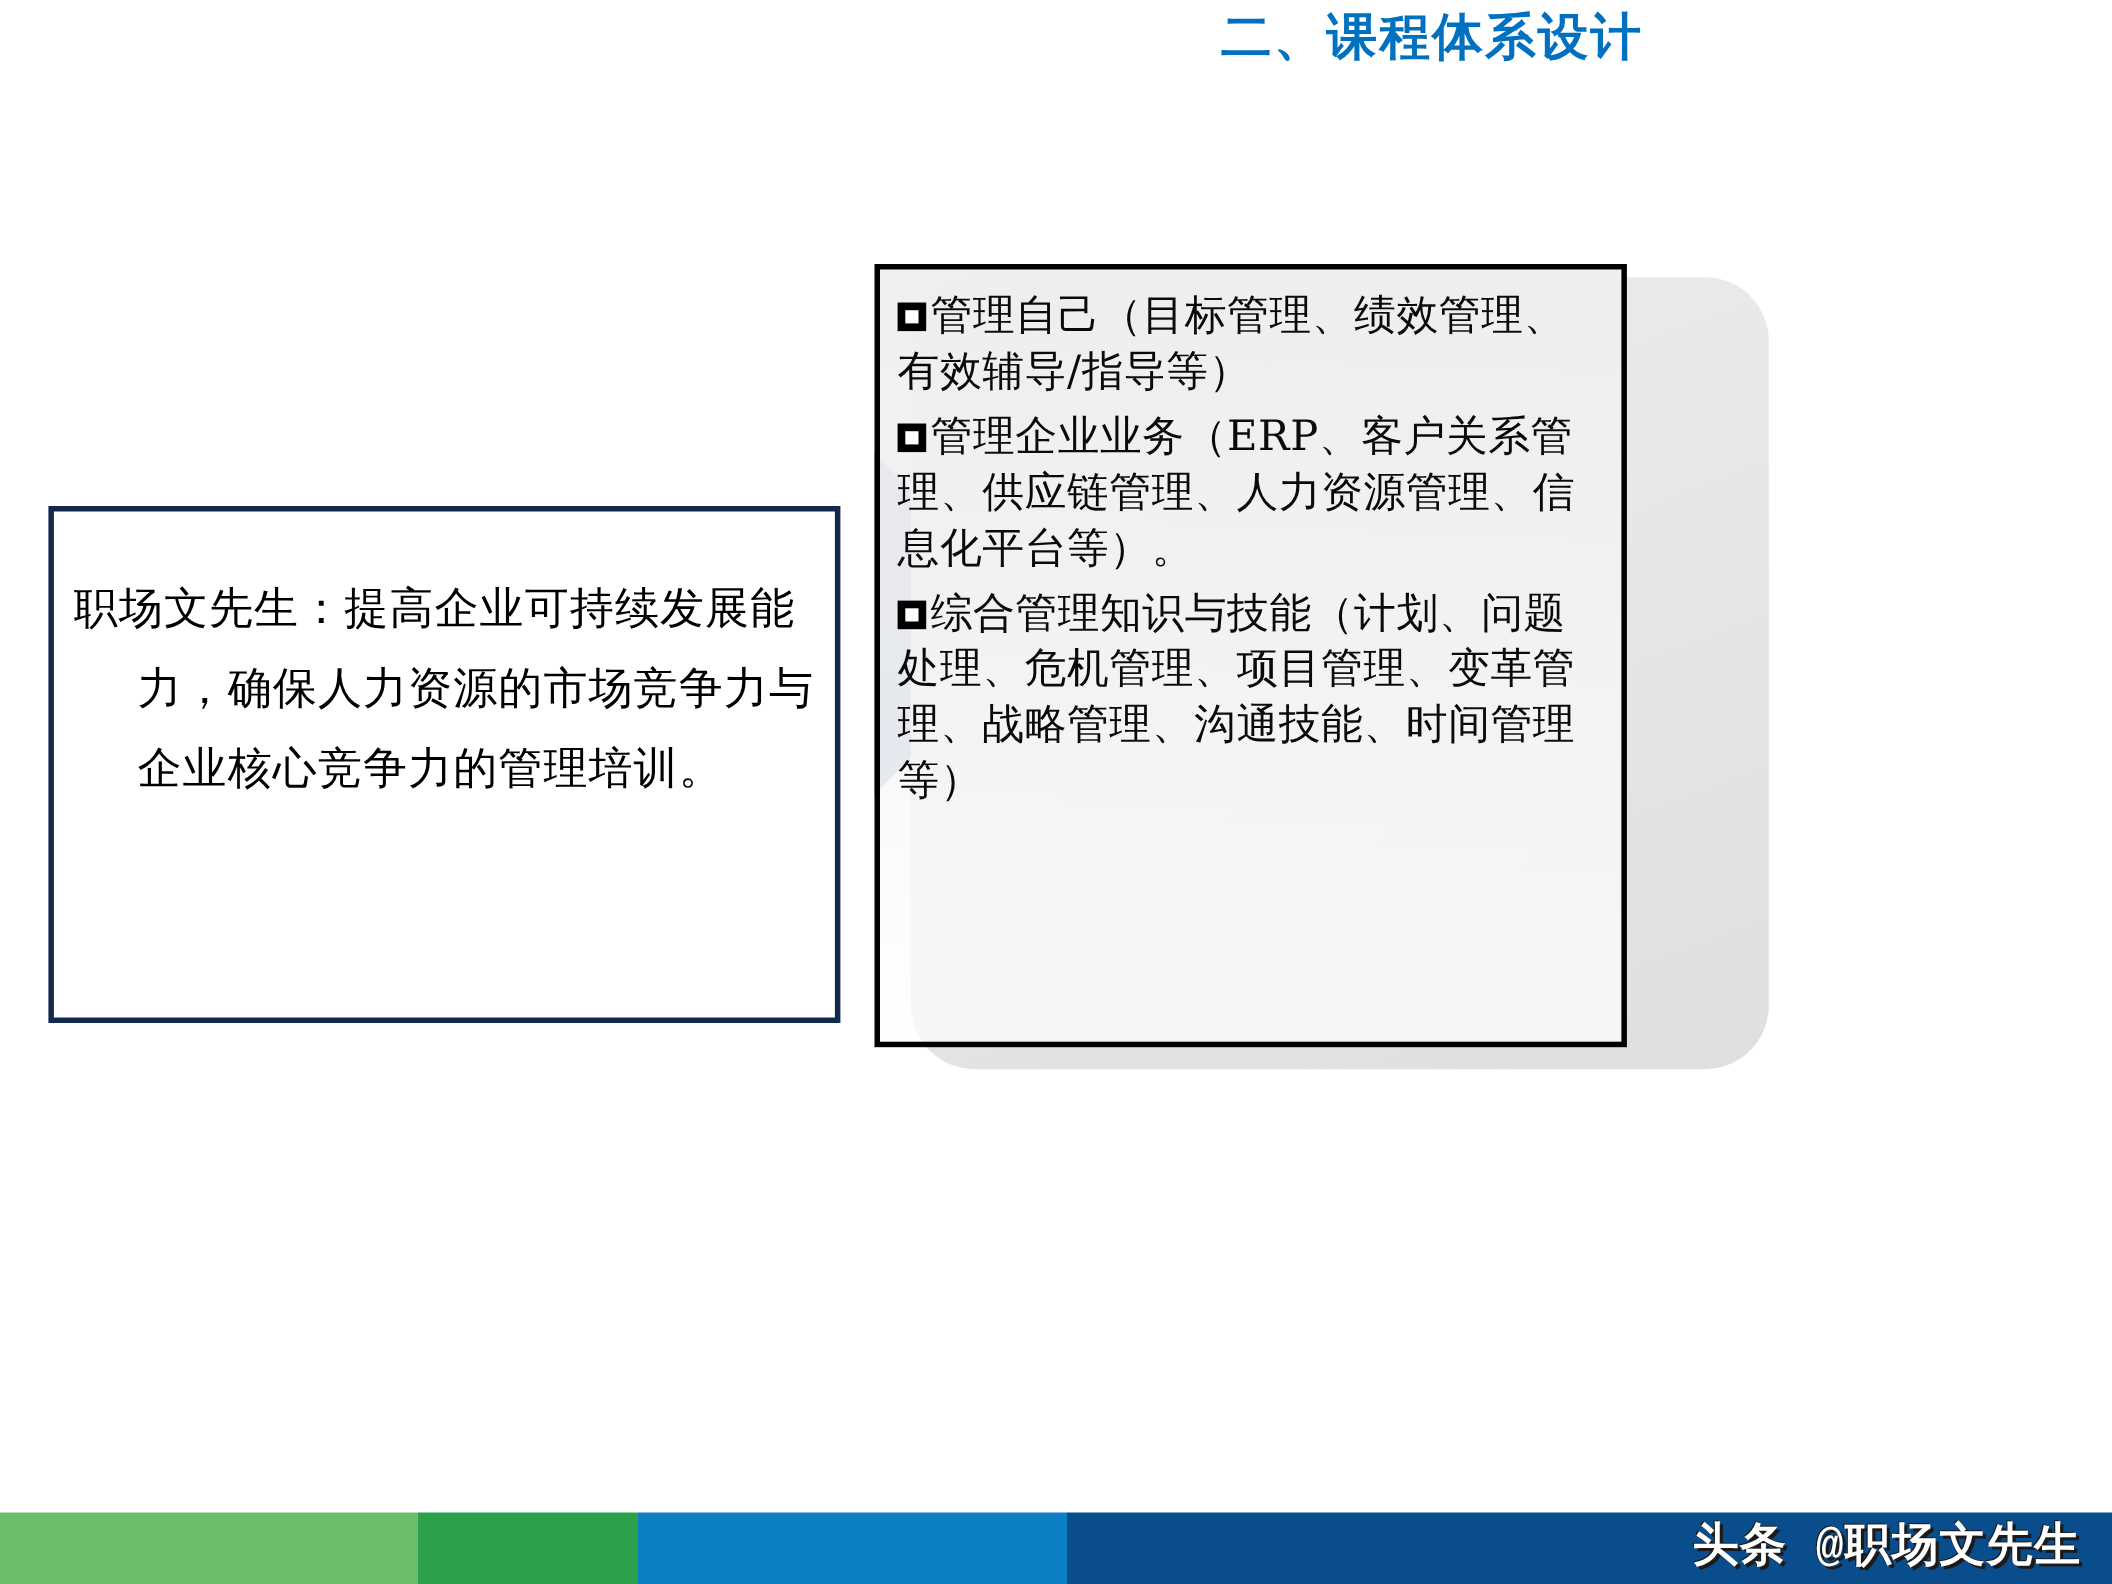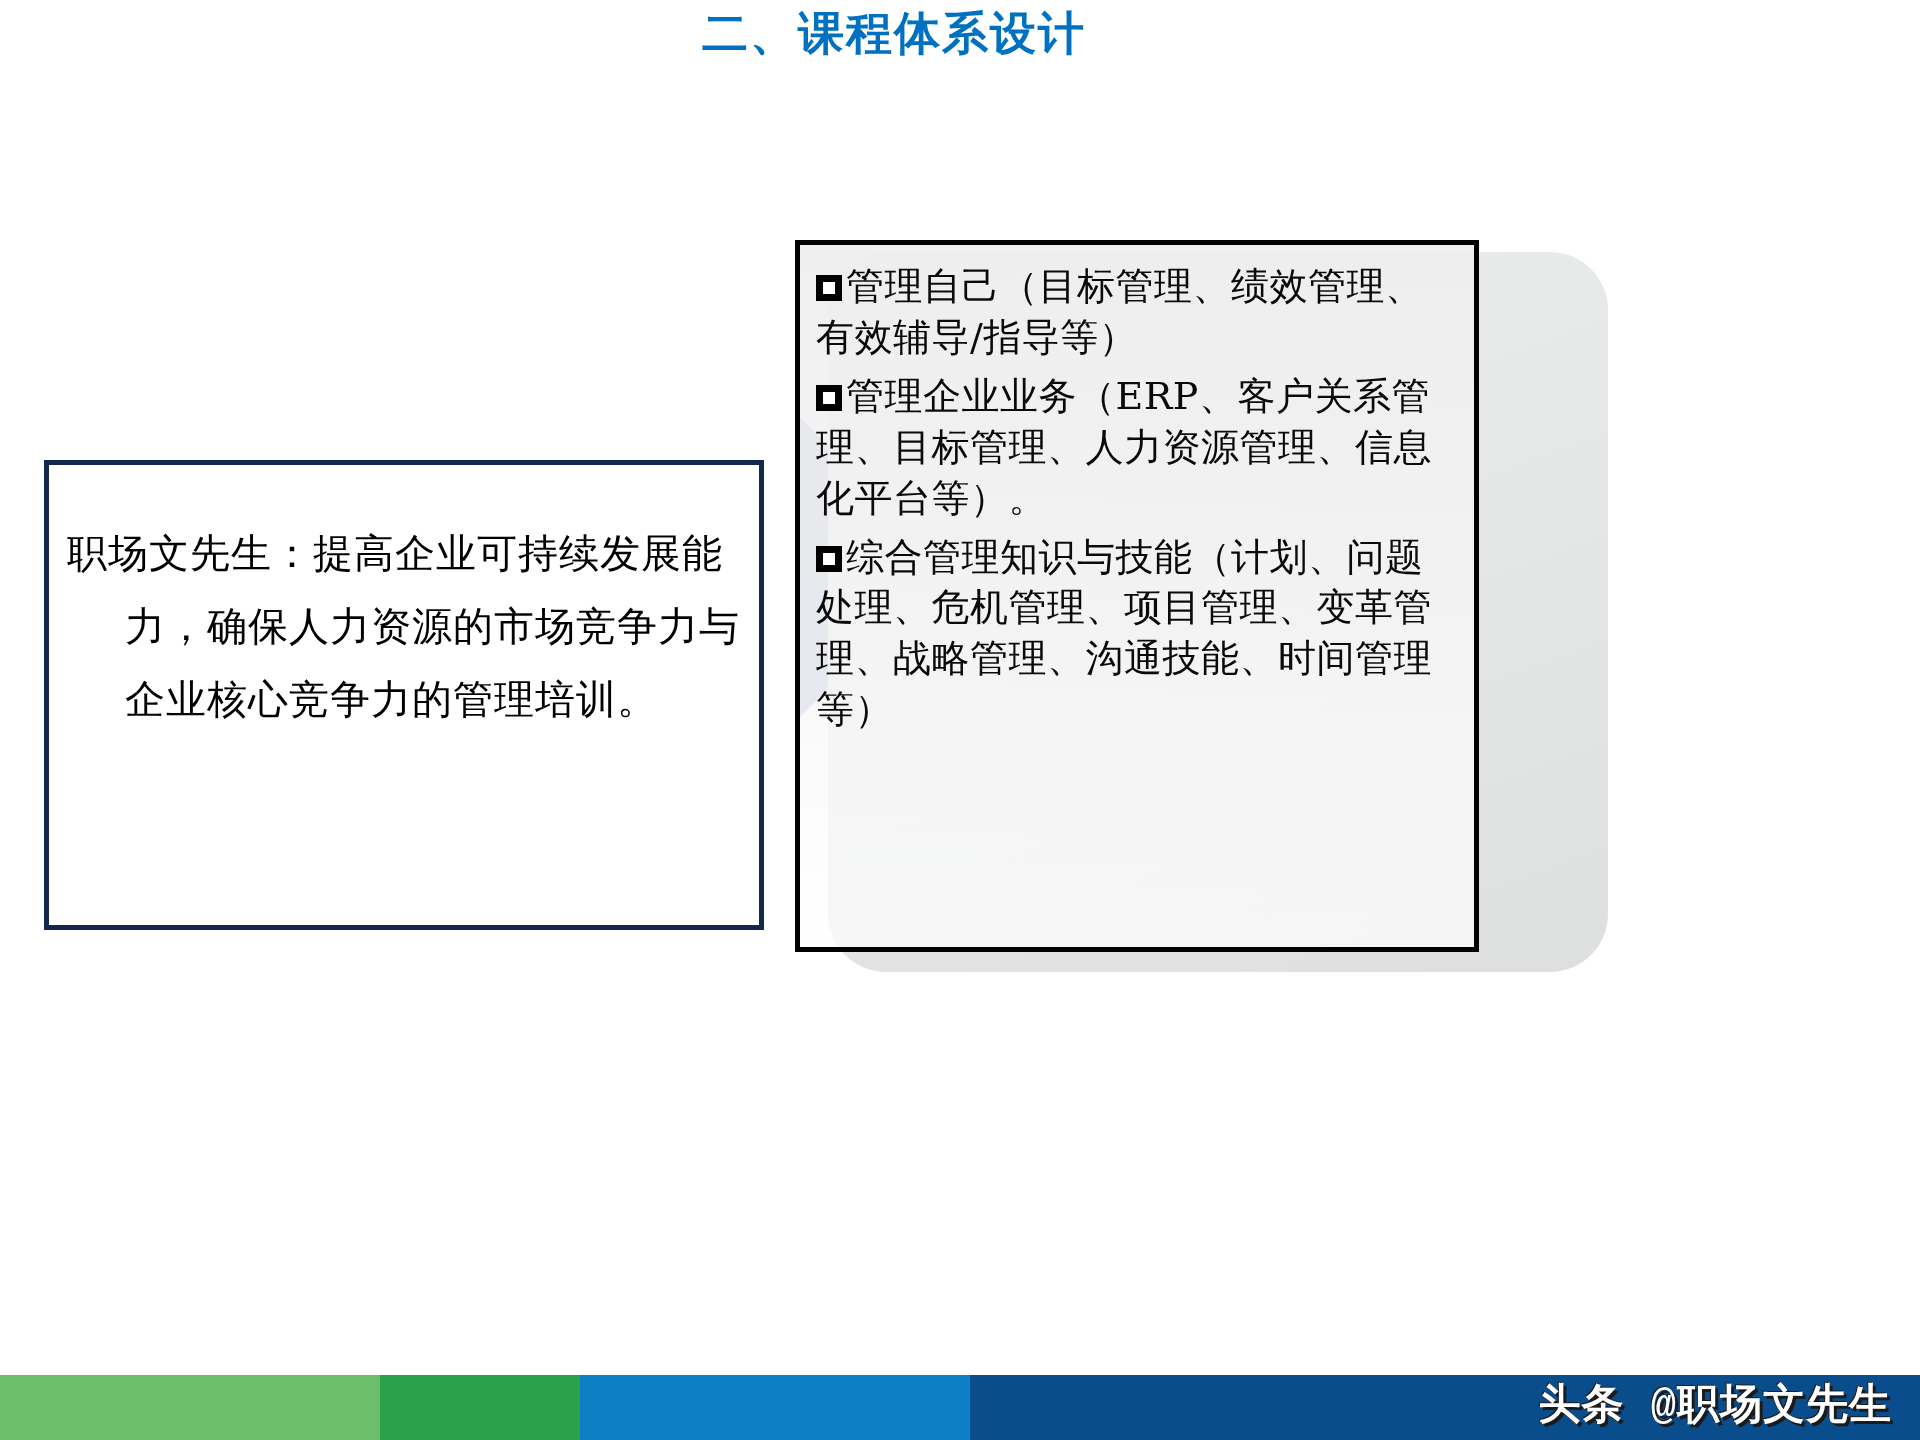--- a/index.html
+++ b/index.html
@@ -14,21 +14,21 @@
     overflow: hidden;
     font-family: "DejaVu Serif", serif;
   }
 
   
   #slide-header {
     position: absolute;
     top: 8px;
     right: 18px;
     width: 1200px;
-    text-align: left;
+    text-align: center;
   }
   #slide-title {
     font-family: "DejaVu Sans", sans-serif;
     font-weight: bold;
     font-size: 46px;
     letter-spacing: 2px;
     color: #0070C0;
     line-height: 1.1;
     white-space: nowrap;
   }
@@ -169,21 +169,21 @@
 
 <div id="right-box-shadow"></div>
 <div id="right-box">
 
   <div class="bullet-row">
     <span class="bullet-mark"></span><span>管理自己（目标管理、绩效管理、有效辅导/指导等）</span>
   </div>
 
 
   <div class="bullet-row">
-    <span class="bullet-mark"></span><span>管理企业业务（ERP、客户关系管理、目标管理、人力资源管理、信息化平台等）。</span>
+    <span class="bullet-mark"></span><span>管理企业业务（ERP、客户关系管理、供应链管理、人力资源管理、信息化平台等）。</span>
   </div>
 
   <div class="bullet-row">
     <span class="bullet-mark"></span><span>综合管理知识与技能（计划、问题处理、危机管理、项目管理、变革管理、战略管理、沟通技能、时间管理等）</span>
   </div>
 
 </div>
 
 <div id="bottom-bars">
   <div class="bar-seg" id="bar-1"></div>

